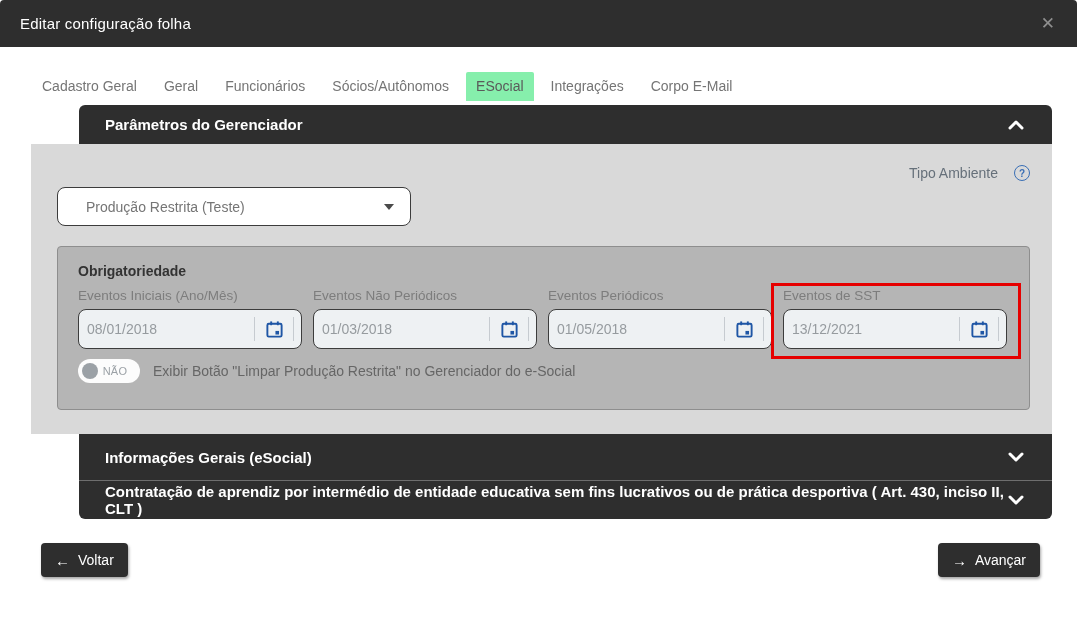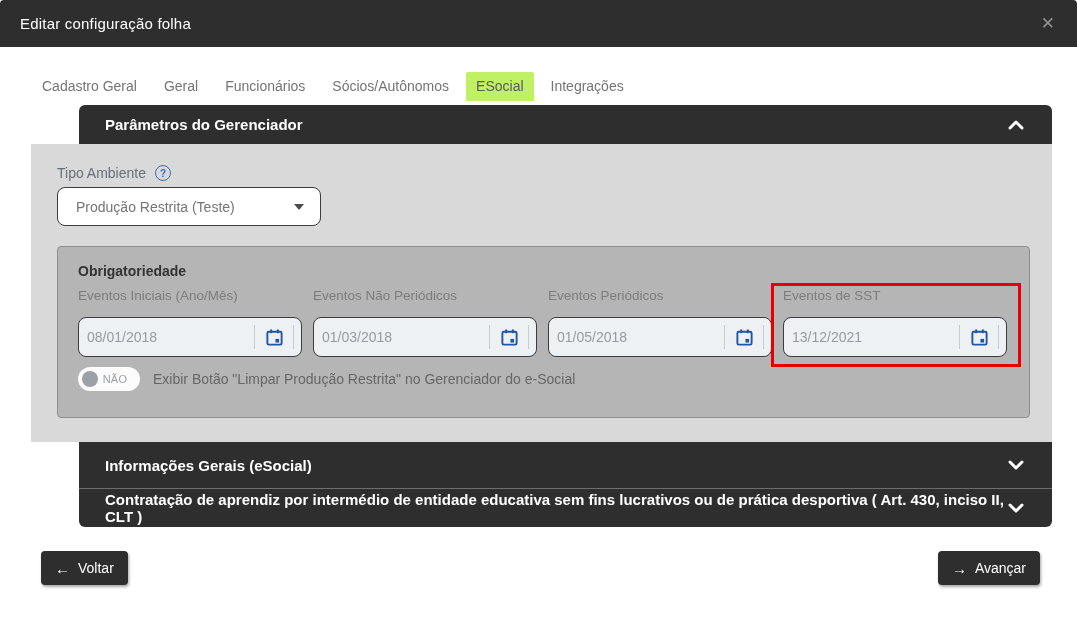--- a/index.html
+++ b/index.html
@@ -25,70 +25,70 @@
 
   
   .tabs{
     display:flex;align-items:flex-end;
     padding:25px 0 4px 32px;gap:7px;
   }
   .tab{
     font-size:14px;color:#757575;padding:6px 10px 7px 10px;
     cursor:pointer;white-space:nowrap;border-radius:2px 2px 0 0;
   }
-  .tab.active{background:#bef264;color:#5a5a5a;}
+  .tab.active{background:#86efac;color:#5a5a5a;}
 
   
   .content{margin:0 25px 0 31px;}
 
   .section-header{
     background:#2e2e2e;color:#fff;height:39px;
     display:flex;align-items:center;justify-content:space-between;
     padding:0 28px 0 26px;box-sizing:border-box;cursor:pointer;margin-left:48px;
   }
   .section-header .sh-title{font-size:15px;font-weight:bold;}
   .section-header.first{border-radius:6px 6px 0 0;height:39px;}
   .section-header.mid{height:46px;}
   .section-header.last{height:39px;border-top:1px solid #6e6e6e;border-radius:0 0 6px 6px;}
   .chev{display:flex;align-items:center;}
 
   
   .panel{
     background:#d9d9d9;padding:20px 22px 24px 26px;box-sizing:border-box;
   }
   .ctl-label{
-    font-size:14px;color:#66707a;display:flex;align-items:center;gap:9px;
-    margin-bottom:5px;height:18px;
+    font-size:14px;color:#66707a;display:flex;align-items:center;gap:16px;
+    margin-bottom:5px;height:18px;justify-content:flex-end;
   }
   .help-icon{
     width:14px;height:14px;border:1px solid #3a6fb5;border-radius:50%;
     color:#3a6fb5;font-size:10px;font-weight:bold;display:flex;
     align-items:center;justify-content:center;cursor:pointer;
   }
   .select{
-    width:264px;height:39px;background:#fff;border:1px solid #3c3c3c;
+    width:354px;height:39px;background:#fff;border:1px solid #3c3c3c;
     border-radius:8px;display:flex;align-items:center;justify-content:space-between;
-    padding:0 16px 0 18px;box-sizing:border-box;cursor:pointer;
+    padding:0 16px 0 28px;box-sizing:border-box;cursor:pointer;
   }
   .select .sel-value{font-size:14px;color:#757575;}
   .caret-down{
     width:0;height:0;border-left:5px solid transparent;
     border-right:5px solid transparent;border-top:6px solid #4a4a4a;
   }
 
   
   .obri-box{
     margin-top:20px;background:#b5b5b5;border:1px solid #8e8e8e;
     border-radius:4px;padding:16px 22px 26px 20px;box-sizing:border-box;
   }
   .obri-title{font-size:14px;font-weight:bold;color:#333;margin-bottom:9px;}
   .fields-row{display:flex;gap:11px;}
   .field{flex:1;min-width:0;}
   .field .f-label{
-    font-size:13.5px;color:#7d7d7d;margin-bottom:13px;height:16px;
+    font-size:13.5px;color:#7d7d7d;margin-bottom:5px;height:16px;
     white-space:nowrap;overflow:hidden;
   }
   .date-input{
     height:40px;background:#eef1f3;border:1px solid #3c3c3c;border-radius:8px;
     display:flex;align-items:center;box-sizing:border-box;cursor:text;
   }
   .date-input .d-value{
     flex:1;font-size:14px;color:#969b9f;padding-left:8px;white-space:nowrap;
   }
   .date-input .sep{width:1px;height:24px;background:#c6cbd0;}
@@ -137,20 +137,21 @@
     <span class="close-btn">✕</span>
   </div>
 
   <div class="tabs">
     <div class="tab">Cadastro Geral</div>
     <div class="tab">Geral</div>
     <div class="tab">Funcionários</div>
     <div class="tab">Sócios/Autônomos</div>
     <div class="tab active">ESocial</div>
     <div class="tab">Integrações</div>
+    <div class="tab">Corpo E-Mail</div>
   </div>
 
   <div class="content">
 
     <div class="section-header first">
       <span class="sh-title">Parâmetros do Gerenciador</span>
       <span class="chev">
         <svg width="16" height="10" viewBox="0 0 16 10">
             <path d="M2 8 L8 2 L14 8" stroke="#ffffff" stroke-width="3" fill="none" stroke-linecap="round" stroke-linejoin="round"></path>
           </svg>

